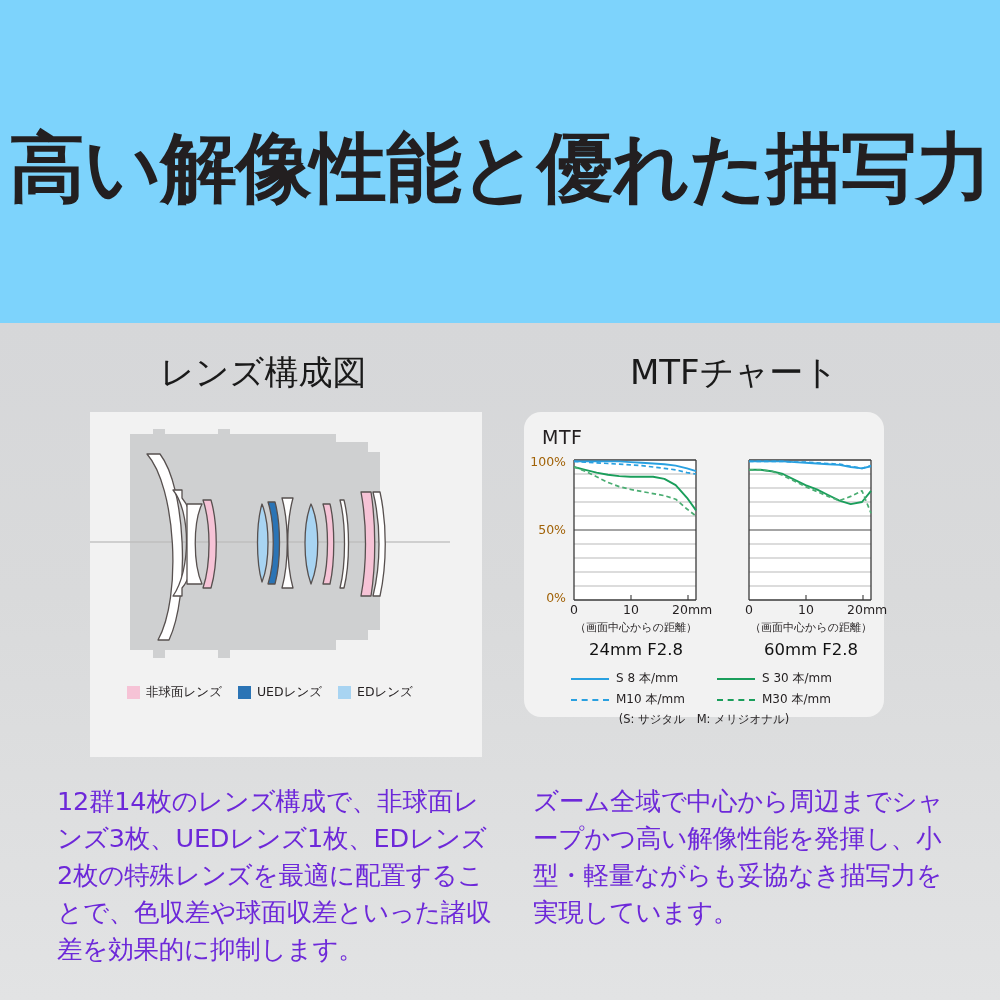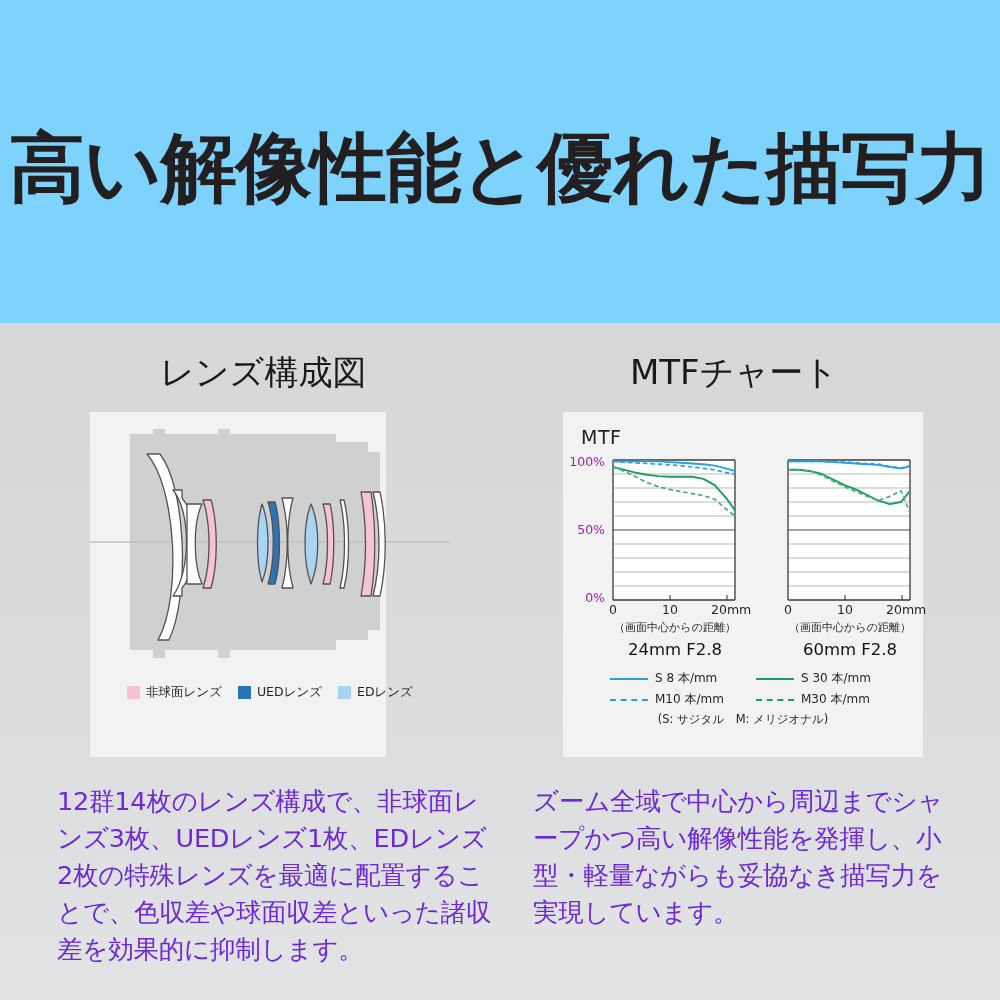--- a/index.html
+++ b/index.html
@@ -40,22 +40,22 @@
   }
   .col-head.left{left:160px;top:352px;}
   .col-head.right{left:630px;top:352px;}
 
   
   .panel{
     position:absolute;
     background:#f2f2f2;
     box-shadow:0 0 0 0 rgba(0,0,0,0);
   }
-  .panel.left{left:90px;top:412px;width:296px;height:345px;}
-  .panel.right{left:563px;top:412px;width:360px;height:345px;}
+  .panel.left{left:90px;top:412px;width:392px;height:345px;}
+  .panel.right{left:524px;top:412px;width:360px;height:305px;border-radius:17px;}
 
   
   .lens-wrap{position:absolute;left:0;top:0;width:360px;height:270px;}
   .lens-legend{
     position:absolute;left:0;top:272px;width:360px;
     display:flex;align-items:center;justify-content:center;gap:16px;
     font-size:12.5px;color:#231f20;
     font-family:"DejaVu Sans","Liberation Sans",sans-serif;
   }
   .lg-item{display:flex;align-items:center;gap:6px;white-space:nowrap;}
@@ -63,21 +63,21 @@
 
   
   .mtf-wrap{position:absolute;left:0;top:0;width:360px;height:345px;}
   .mtf-label{
     position:absolute;left:18px;top:14px;
     font-size:19px;color:#231f20;letter-spacing:.5px;
     font-family:"DejaVu Sans","Liberation Sans",sans-serif;
   }
   .axis-y-lab{
     position:absolute;text-align:right;width:44px;
-    font-size:12.5px;color:#a21caf;
+    font-size:12.5px;color:#a16207;
     font-family:"DejaVu Sans","Liberation Sans",sans-serif;
   }
   .xtick{
     position:absolute;font-size:12.5px;color:#231f20;
     font-family:"DejaVu Sans","Liberation Sans",sans-serif;white-space:nowrap;
   }
   .xcaption{
     position:absolute;font-size:11px;color:#231f20;text-align:center;
     font-family:"DejaVu Sans","Liberation Sans",sans-serif;white-space:nowrap;
   }

